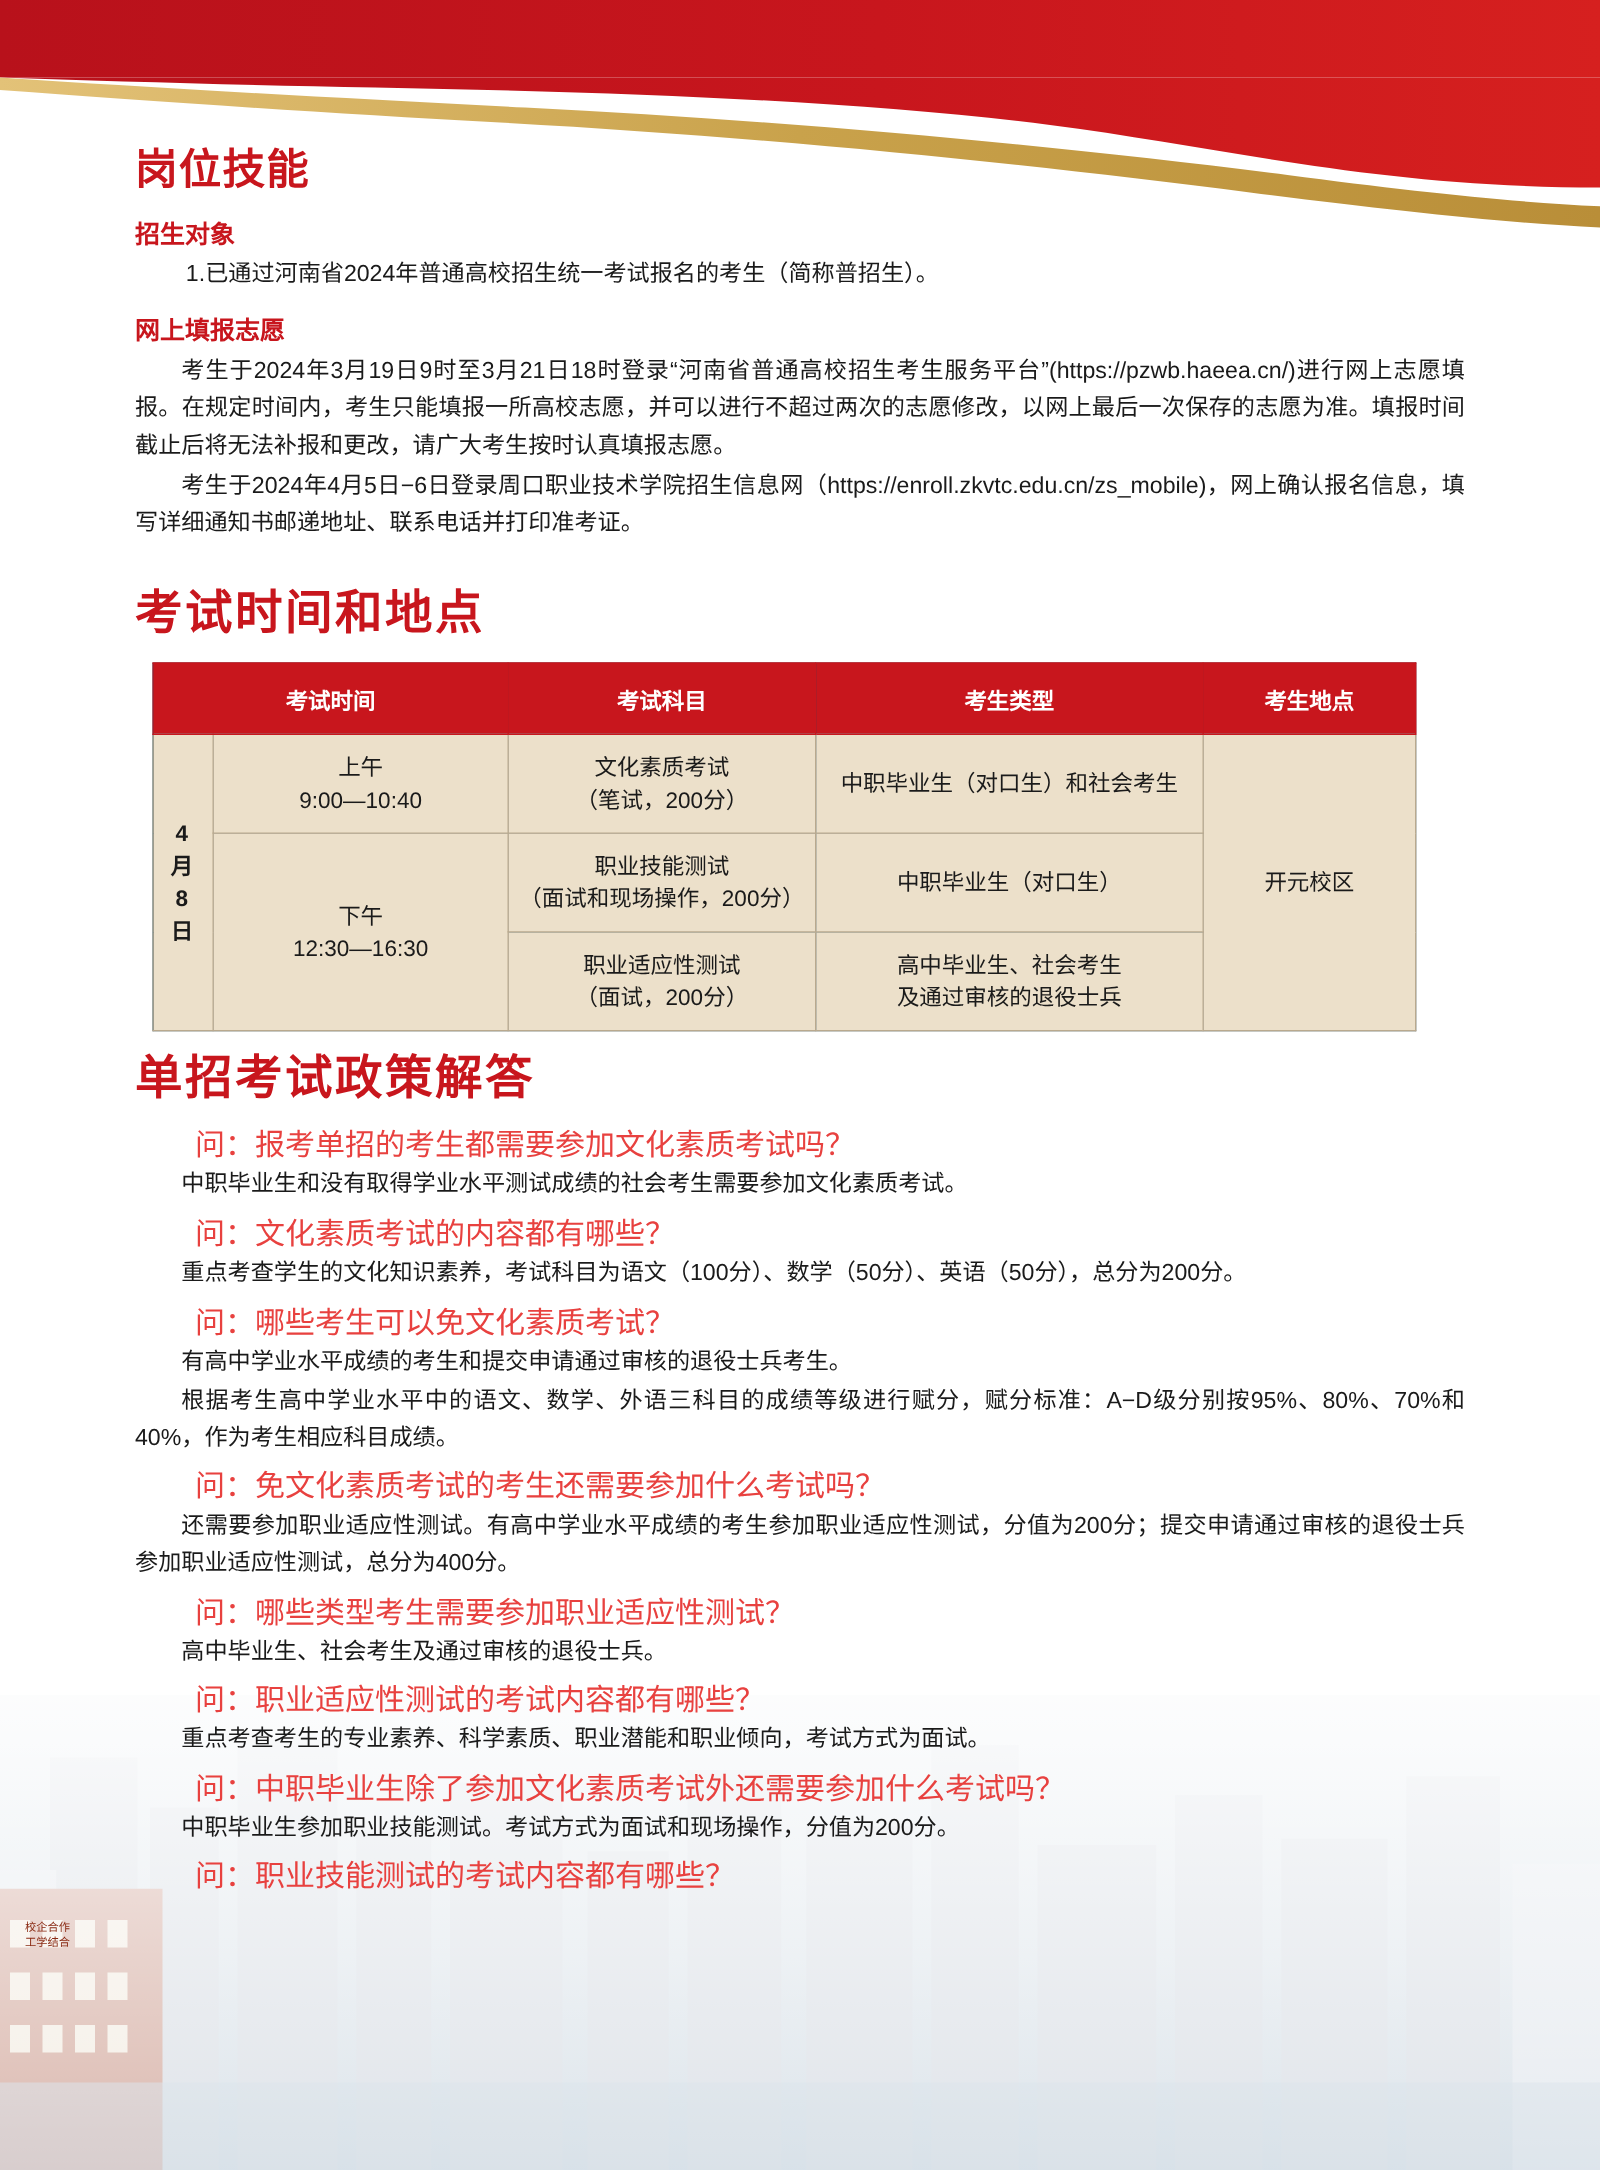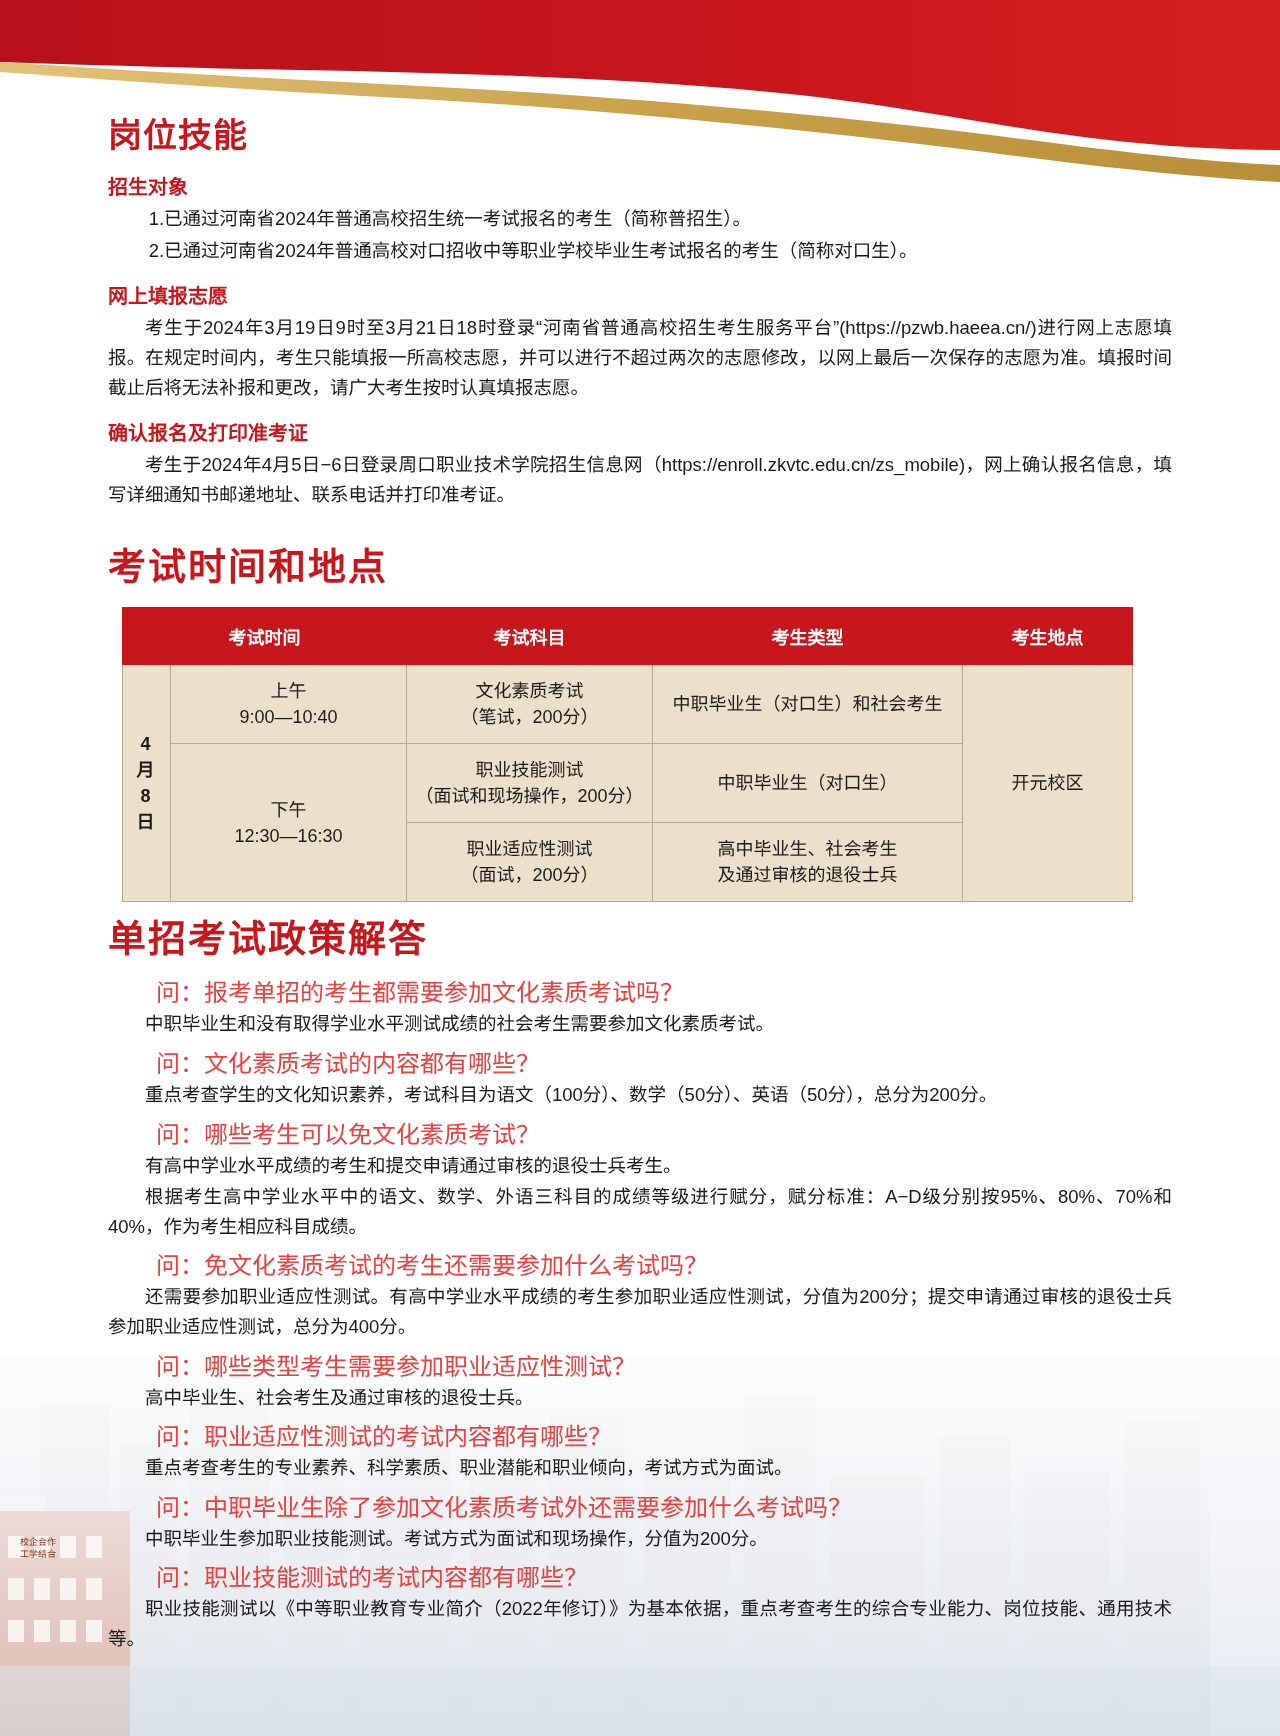--- a/index.html
+++ b/index.html
@@ -230,26 +230,24 @@
     <div>工学结合</div>
   </div>
 
   <div class="content">
 
     <div class="blk-guide">
       <h1 class="sect-title">岗位技能</h1>
 
       <h2 class="sub-title">招生对象</h2>
       <p class="para listitem">1.已通过河南省2024年普通高校招生统一考试报名的考生（简称普招生）。</p>
-      <p class="para listitem">2.已通过河南省2024年普通高校对口招收中等职业学校毕业生考试报名的考生（简称对口生）。</p>
 
       <h2 class="sub-title">网上填报志愿</h2>
       <p class="para indent">考生于2024年3月19日9时至3月21日18时登录“河南省普通高校招生考生服务平台”(https://pzwb.haeea.cn/)进行网上志愿填报。在规定时间内，考生只能填报一所高校志愿，并可以进行不超过两次的志愿修改，以网上最后一次保存的志愿为准。填报时间截止后将无法补报和更改，请广大考生按时认真填报志愿。</p>
 
-      <h2 class="sub-title">确认报名及打印准考证</h2>
       <p class="para indent">考生于2024年4月5日−6日登录周口职业技术学院招生信息网（https://enroll.zkvtc.edu.cn/zs_mobile)，网上确认报名信息，填写详细通知书邮递地址、联系电话并打印准考证。</p>
     </div>
 
     <div>
       <h1 class="sect-title big">考试时间和地点</h1>
 
       <div class="table-wrap">
         <table class="exam">
           <colgroup>
             <col style="width:48px">
@@ -320,18 +318,17 @@
         <p class="qa-q">问：哪些类型考生需要参加职业适应性测试？</p>
         <p class="qa-a">高中毕业生、社会考生及通过审核的退役士兵。</p>
 
         <p class="qa-q">问：职业适应性测试的考试内容都有哪些？</p>
         <p class="qa-a">重点考查考生的专业素养、科学素质、职业潜能和职业倾向，考试方式为面试。</p>
 
         <p class="qa-q">问：中职毕业生除了参加文化素质考试外还需要参加什么考试吗？</p>
         <p class="qa-a">中职毕业生参加职业技能测试。考试方式为面试和现场操作，分值为200分。</p>
 
         <p class="qa-q">问：职业技能测试的考试内容都有哪些？</p>
-        <p class="qa-a">职业技能测试以《中等职业教育专业简介（2022年修订）》为基本依据，重点考查考生的综合专业能力、岗位技能、通用技术等。</p>
       </div>
     </div>
 
   </div>
 </div>
 
 </body></html>

